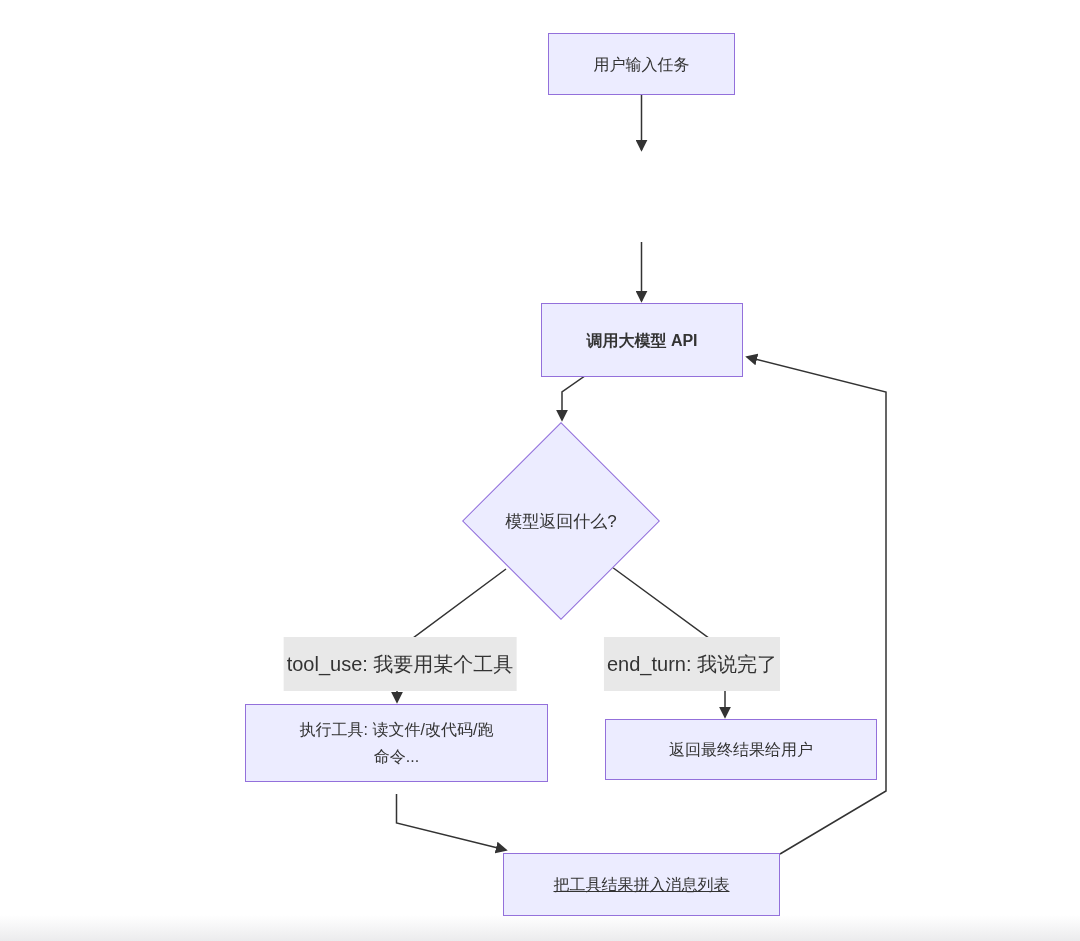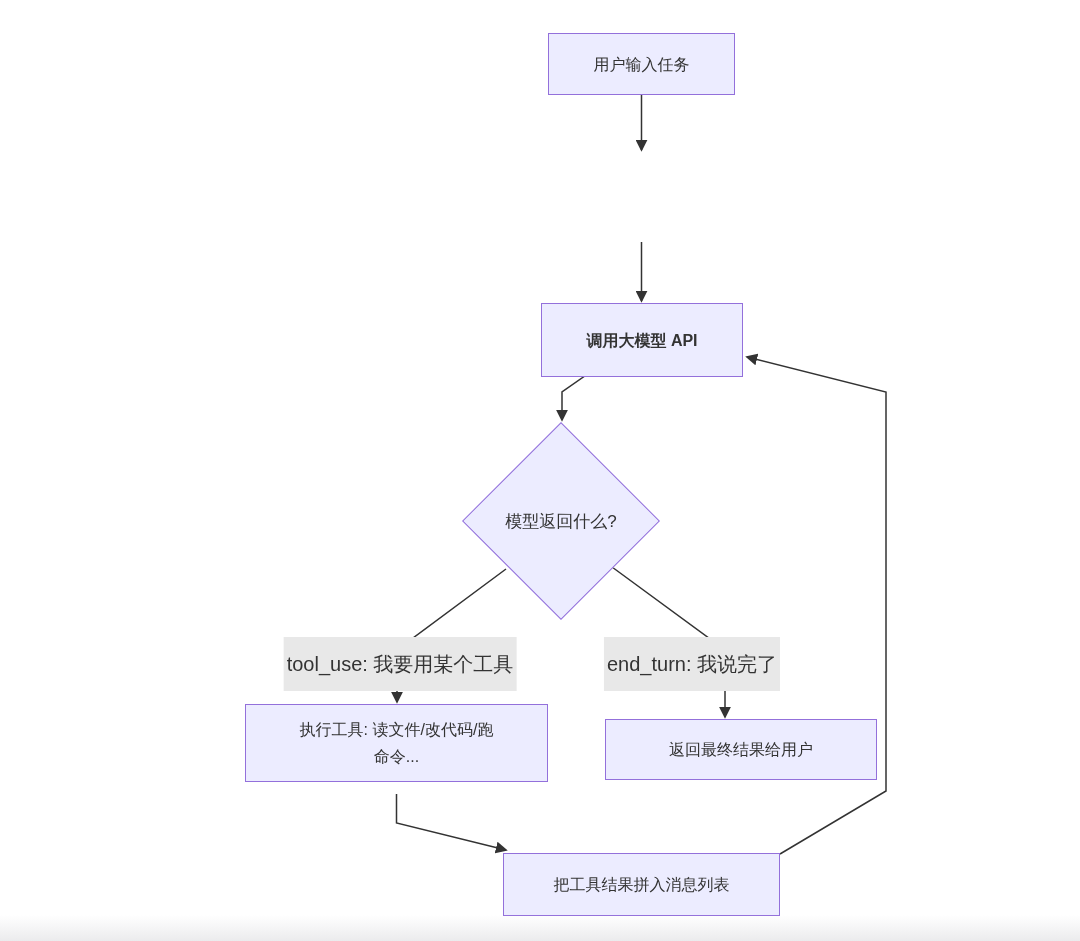--- a/index.html
+++ b/index.html
@@ -76,21 +76,21 @@
     white-space: nowrap;
   }
   .edge-label.l1 { left: 400px; top: 664px; }
   .edge-label.l2 { left: 692px; top: 664px; }
 
   .n1 { left: 548px; top: 33px;  width: 187px; height: 62px; }
   .n2 { left: 492px; top: 152px; width: 300px; height: 90px; }
   .n3 { left: 541px; top: 303px; width: 202px; height: 74px; font-weight: bold; }
   .n4 { left: 245px; top: 704px; width: 303px; height: 78px; }
   .n5 { left: 605px; top: 719px; width: 272px; height: 61px; }
-  .n6 { left: 503px; top: 853px; width: 277px; height: 63px; }
+  .n6 { left: 503px; top: 853px; width: 277px; height: 63px; text-decoration: underline; }
 
   .bottom-fade {
     position: absolute;
     z-index: 5;
     left: 0; right: 0; bottom: 0;
     height: 26px;
     background: linear-gradient(to bottom, rgba(238,238,240,0) 0%, rgba(234,234,236,0.95) 100%);
     pointer-events: none;
   }
 </style>

